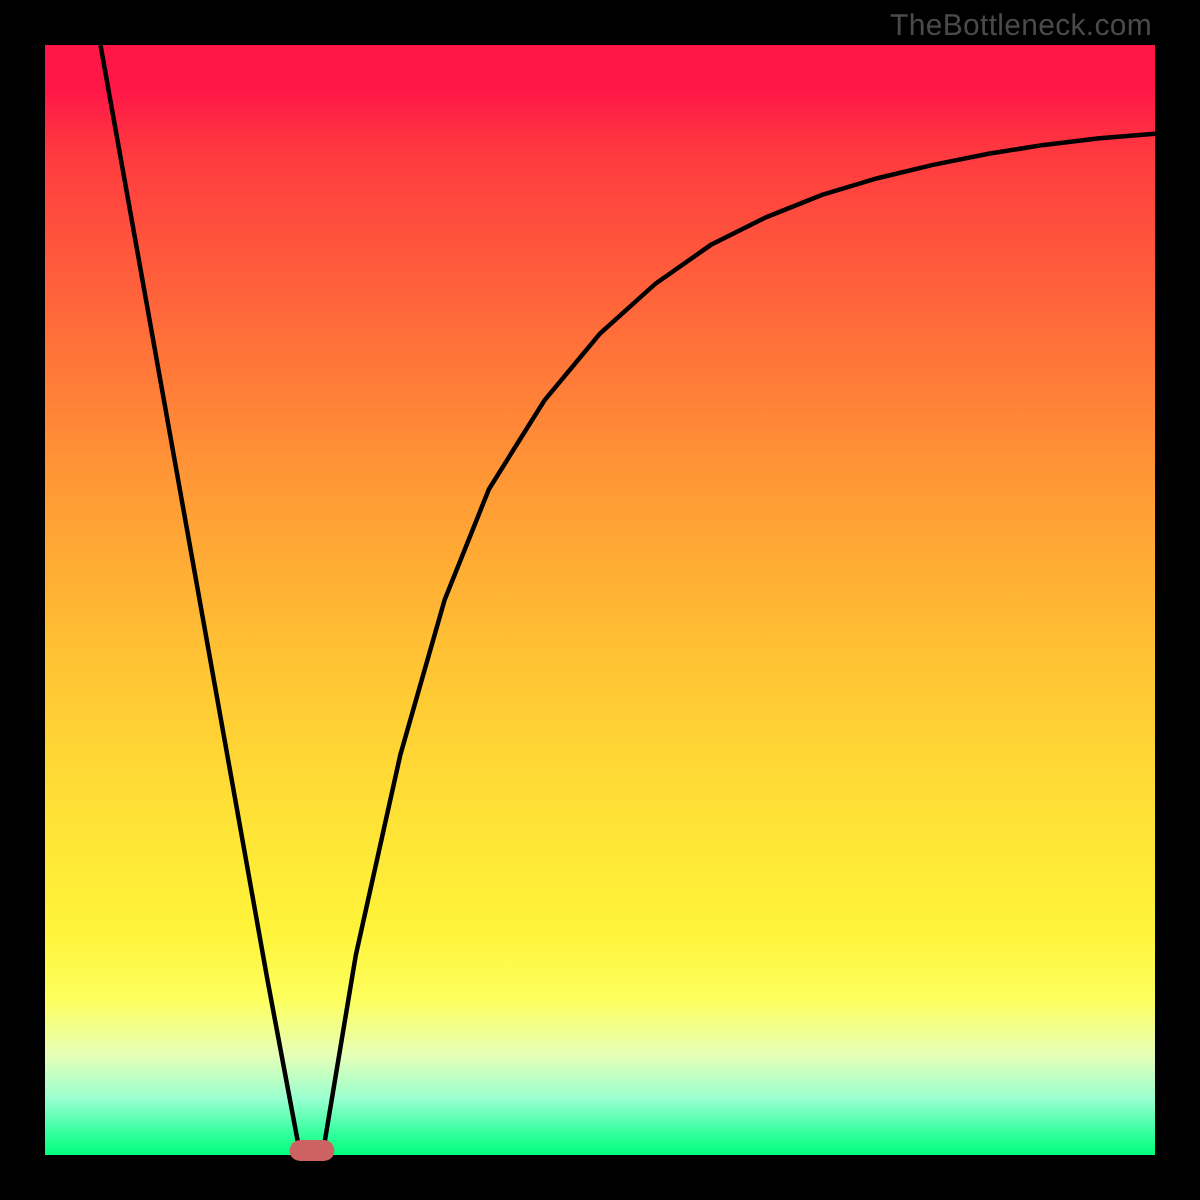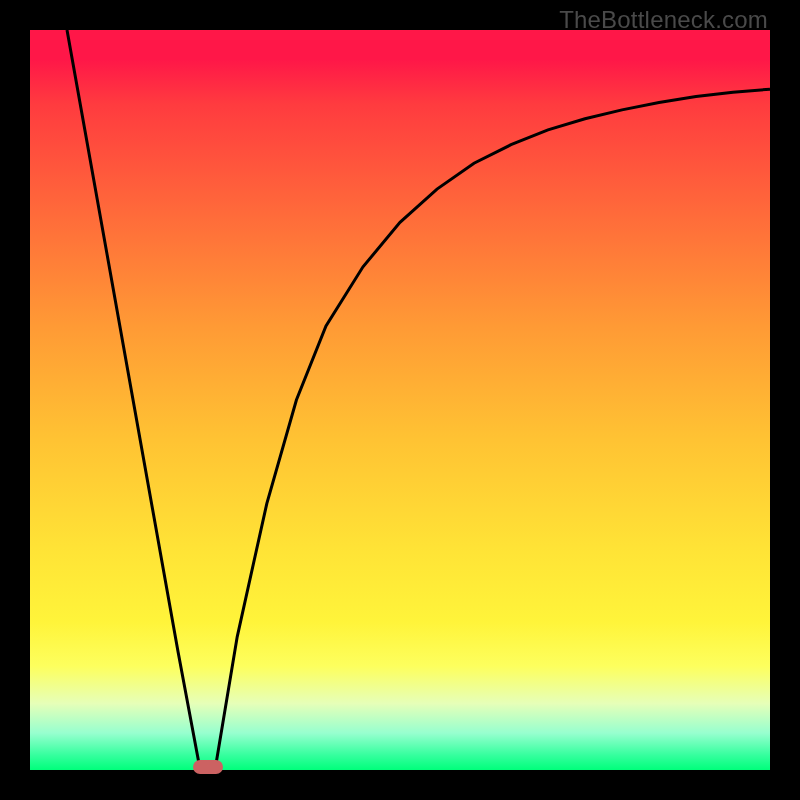--- a/index.html
+++ b/index.html
@@ -31,21 +31,21 @@
       #97ffcf 95%,
       #35ff9e 98%,
       #00ff7b 100%
     );
   }
   .watermark {
     position: absolute;
     top: 6px;
     right: 32px;
     color: #4a4a4a;
-    font-size: 24px;
+    font-size: 20px;
     font-weight: 400;
     letter-spacing: 0.2px;
     user-select: none;
   }
   svg.curve {
     position: absolute;
     left: 0; top: 0;
     width: 740px;
     height: 740px;
   }

